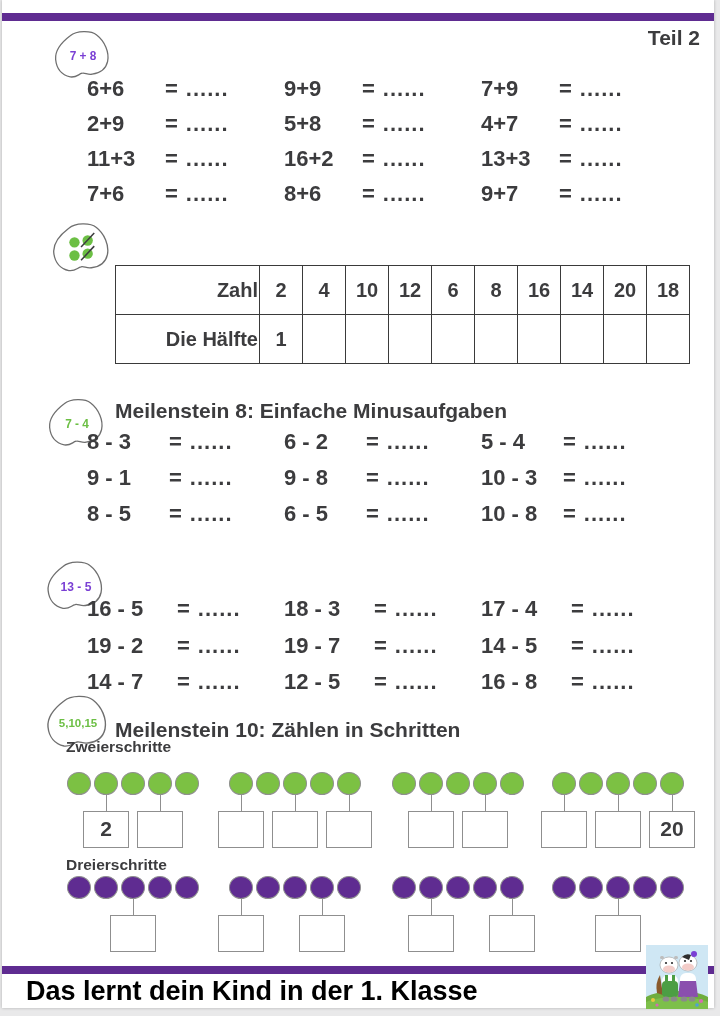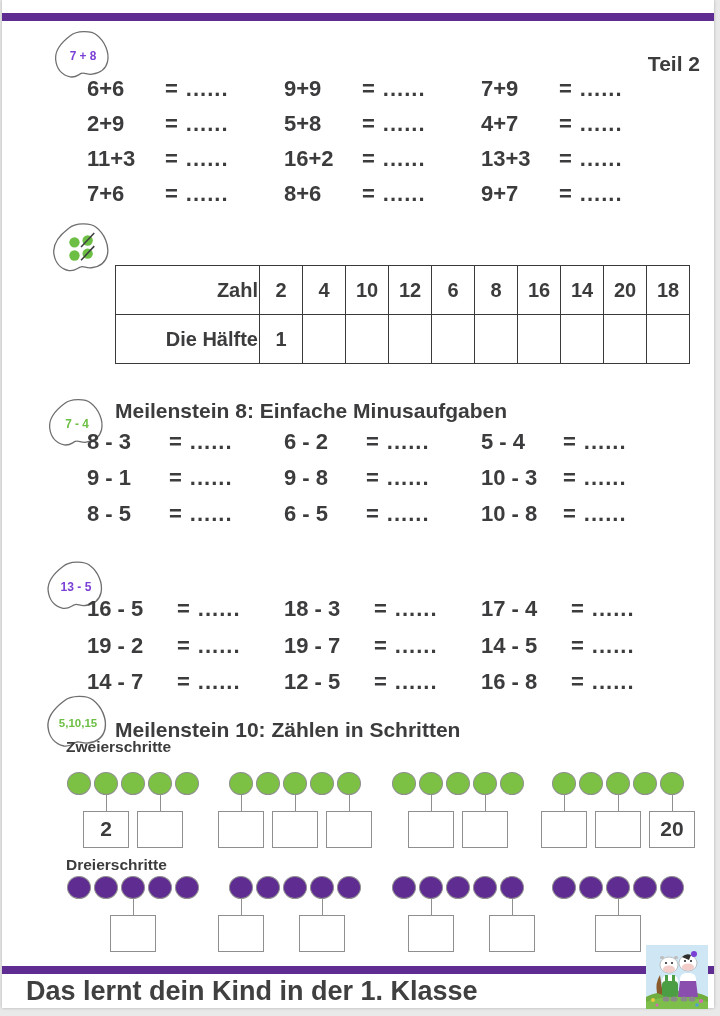--- a/index.html
+++ b/index.html
@@ -1,21 +1,21 @@
 <!DOCTYPE html>
 <html><head>
 <meta charset="utf-8">
 <style>
   html,body{margin:0;padding:0;}
   body{width:720px;height:1016px;background:#e9e9ea;font-family:"Liberation Sans",sans-serif;position:relative;overflow:hidden;}
   .page{position:absolute;left:2px;top:0;width:712px;height:1008px;background:#ffffff;box-shadow:0 0 3px rgba(0,0,0,.25);}
   .bar{position:absolute;left:0;right:0;height:8px;background:#5f2c91;}
   .bar.top{top:13px;}
   .bar.bottom{top:966px;}
-  .part-label{position:absolute;top:26px;right:14px;font-size:21px;font-weight:bold;color:#3c3c3e;margin-top:26px;}
+  .part-label{position:absolute;top:26px;right:14px;font-size:21px;font-weight:bold;color:#3c3c3e;}
   .heading{position:absolute;left:113px;font-size:21px;font-weight:bold;color:#3c3c3e;white-space:nowrap;}
   .stone{position:absolute;}
   .stone path{fill:#ffffff;stroke:#6f6f6f;stroke-width:1.4;}
   .stone text{font-family:"Liberation Sans",sans-serif;font-weight:bold;}
   .ic-purple{fill:#7a3fd4;}
   .ic-green{fill:#6cbf44;}
   .probs{position:absolute;left:85px;display:grid;grid-template-columns:197px 197px 197px;}
   .probs.g6{top:71px;grid-auto-rows:35px;}
   .probs.g8{top:424px;grid-auto-rows:36px;}
   .probs.g9{top:591px;grid-auto-rows:36.5px;}
@@ -28,21 +28,21 @@
   .blank{margin-left:8px;letter-spacing:1px;}
   table.half{position:absolute;left:113px;top:265px;border-collapse:collapse;table-layout:fixed;}
   table.half td{border:1.5px solid #3a3a3a;height:46px;font-size:20px;font-weight:bold;color:#3c3c3e;text-align:center;background:#fff;}
   table.half td.lbl{text-align:right;padding-left:12px;width:130px;}
   table.half td.num{width:40px;}
   .steplabel{position:absolute;left:64px;font-size:15.5px;font-weight:bold;color:#3c3c3e;}
   .strip{position:absolute;left:0;top:0;width:712px;height:78px;}
   .dot{position:absolute;top:0;width:24px;height:23px;border-radius:50%;border:1px solid #8f8f8f;box-sizing:border-box;}
   .tick{position:absolute;top:22px;height:17px;width:0;border-left:1.5px solid #8f8f8f;}
   .abox{position:absolute;top:39px;width:46px;height:37px;box-sizing:border-box;border:1.5px solid #8f8f8f;background:#fff;text-align:center;line-height:34px;font-size:21px;font-weight:bold;color:#3c3c3e;}
-  .footer-title{position:absolute;left:24px;top:976px;font-size:27px;font-weight:bold;color:#404040;white-space:nowrap;}
+  .footer-title{position:absolute;left:24px;top:976px;font-size:27px;font-weight:bold;color:#000000;white-space:nowrap;}
   .cows{position:absolute;left:644px;top:945px;z-index:5;}
 </style>
 </head>
 <body>
 
 <div class="page">
 
   <div class="bar top"></div>
   <div class="part-label">Teil 2</div>
 

